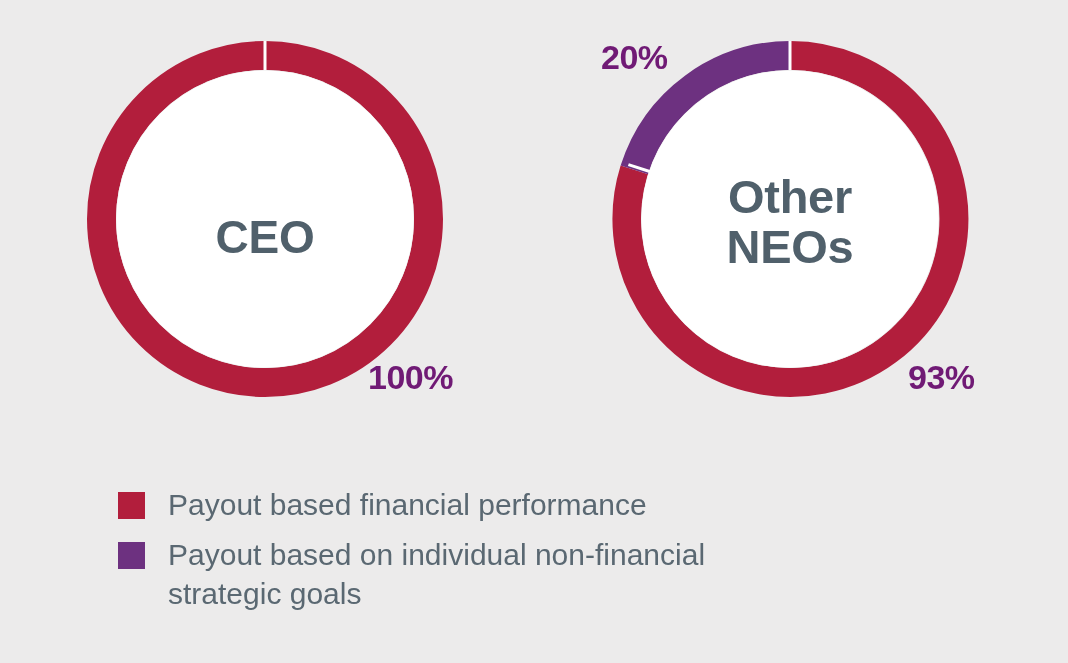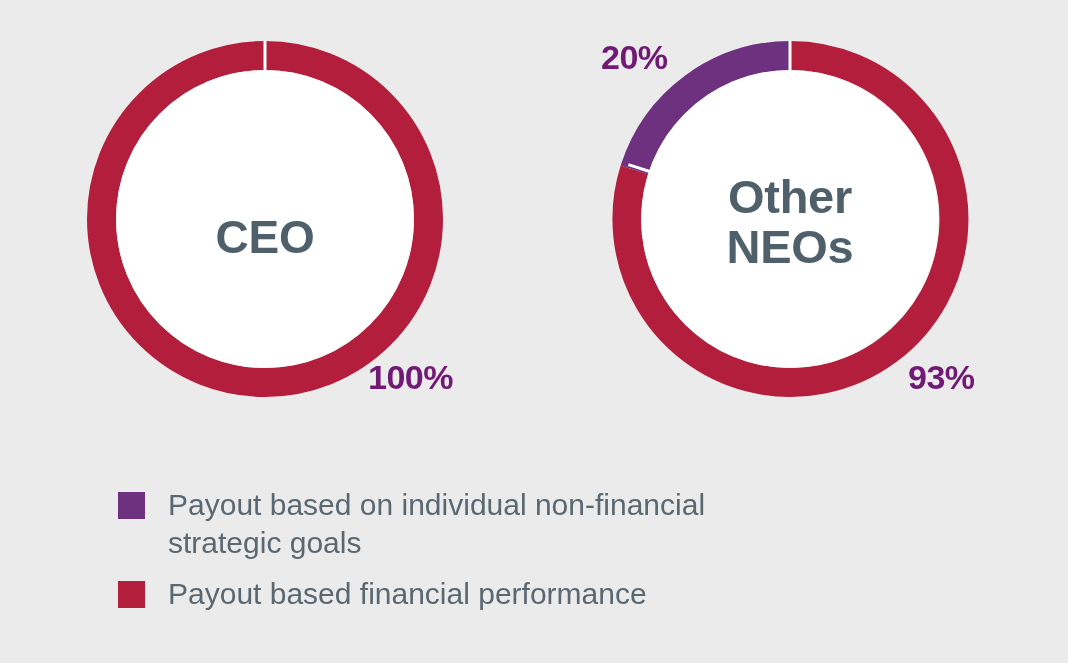--- a/index.html
+++ b/index.html
@@ -138,23 +138,23 @@
   <div class="pct-label pct-ceo-100">100%</div>
 
   <div class="pct-label pct-neo-20">20%</div>
 
   <div class="pct-label pct-neo-80">93%</div>
 </div>
 
 <div class="legend">
 
   <div class="legend-row">
+    <div class="legend-swatch" style="background:#B21E3C;"></div>
+    <div class="legend-text">Payout based financial performance</div>
+  </div>
+
+  <div class="legend-row">
     <div class="legend-swatch" style="background:#6D3180;"></div>
     <div class="legend-text">Payout based on individual non-financial
 strategic goals</div>
   </div>
 
-  <div class="legend-row">
-    <div class="legend-swatch" style="background:#B21E3C;"></div>
-    <div class="legend-text">Payout based financial performance</div>
-  </div>
-
 </div>
 
 </body></html>

